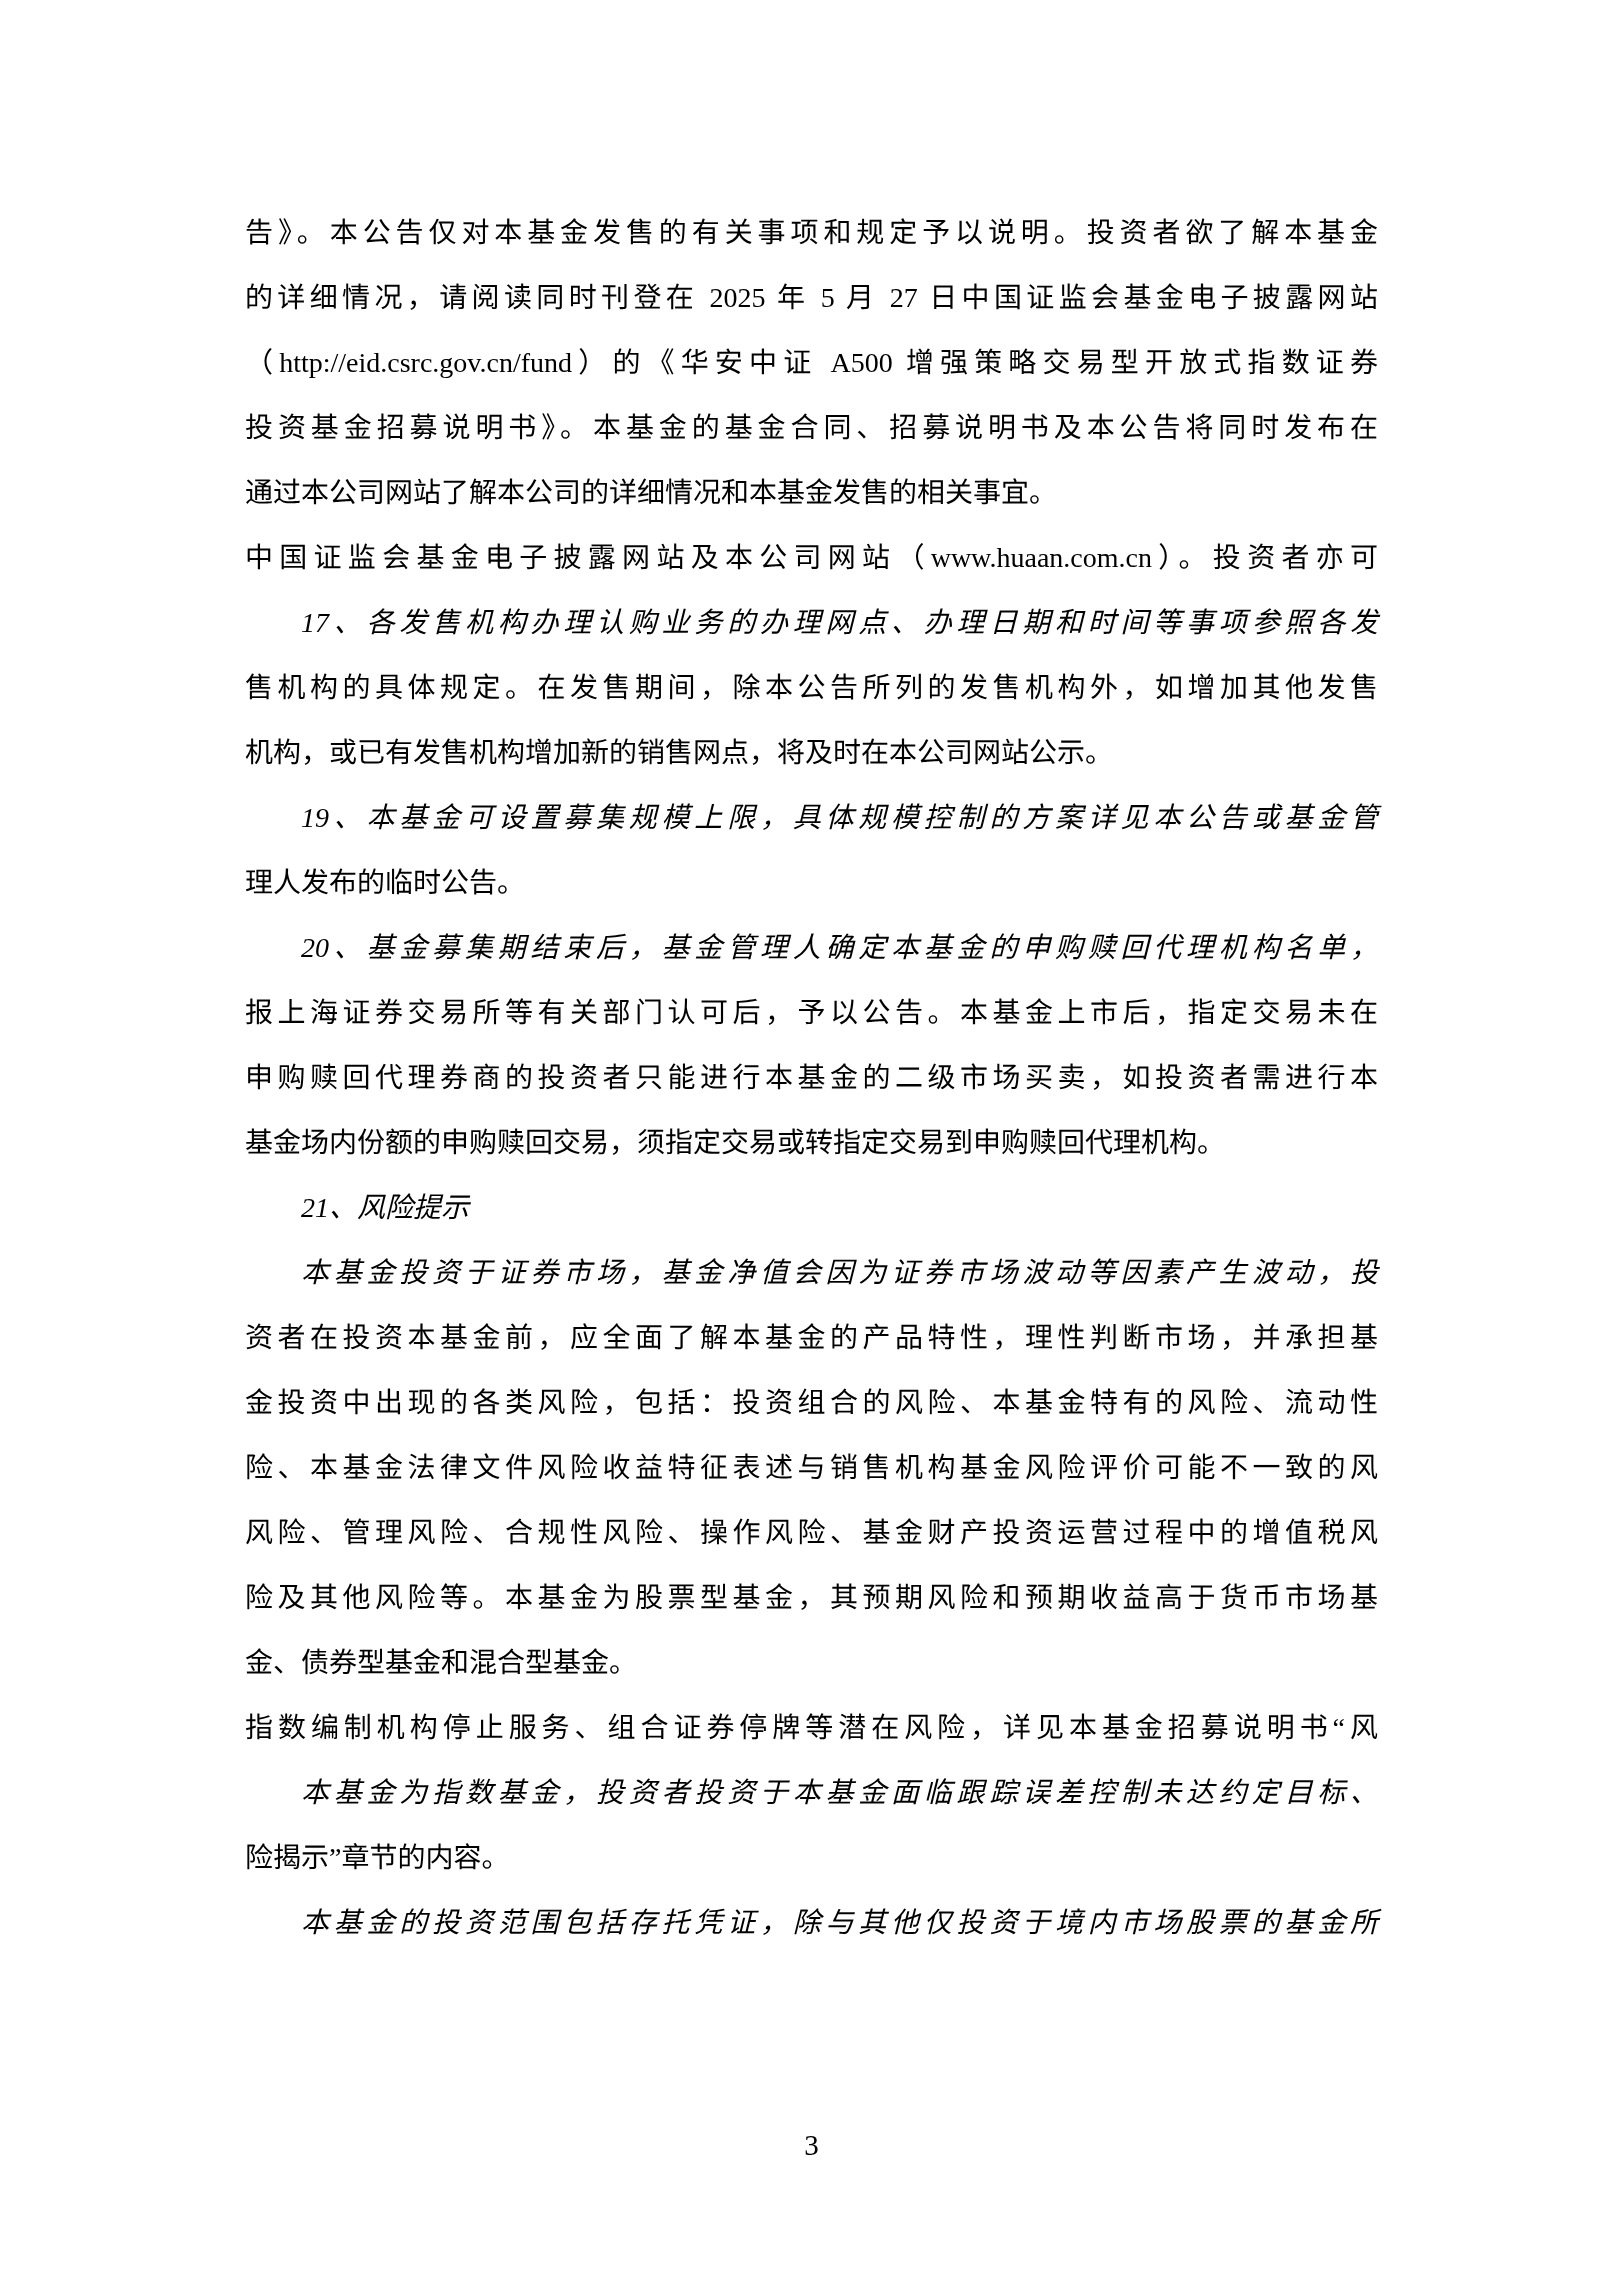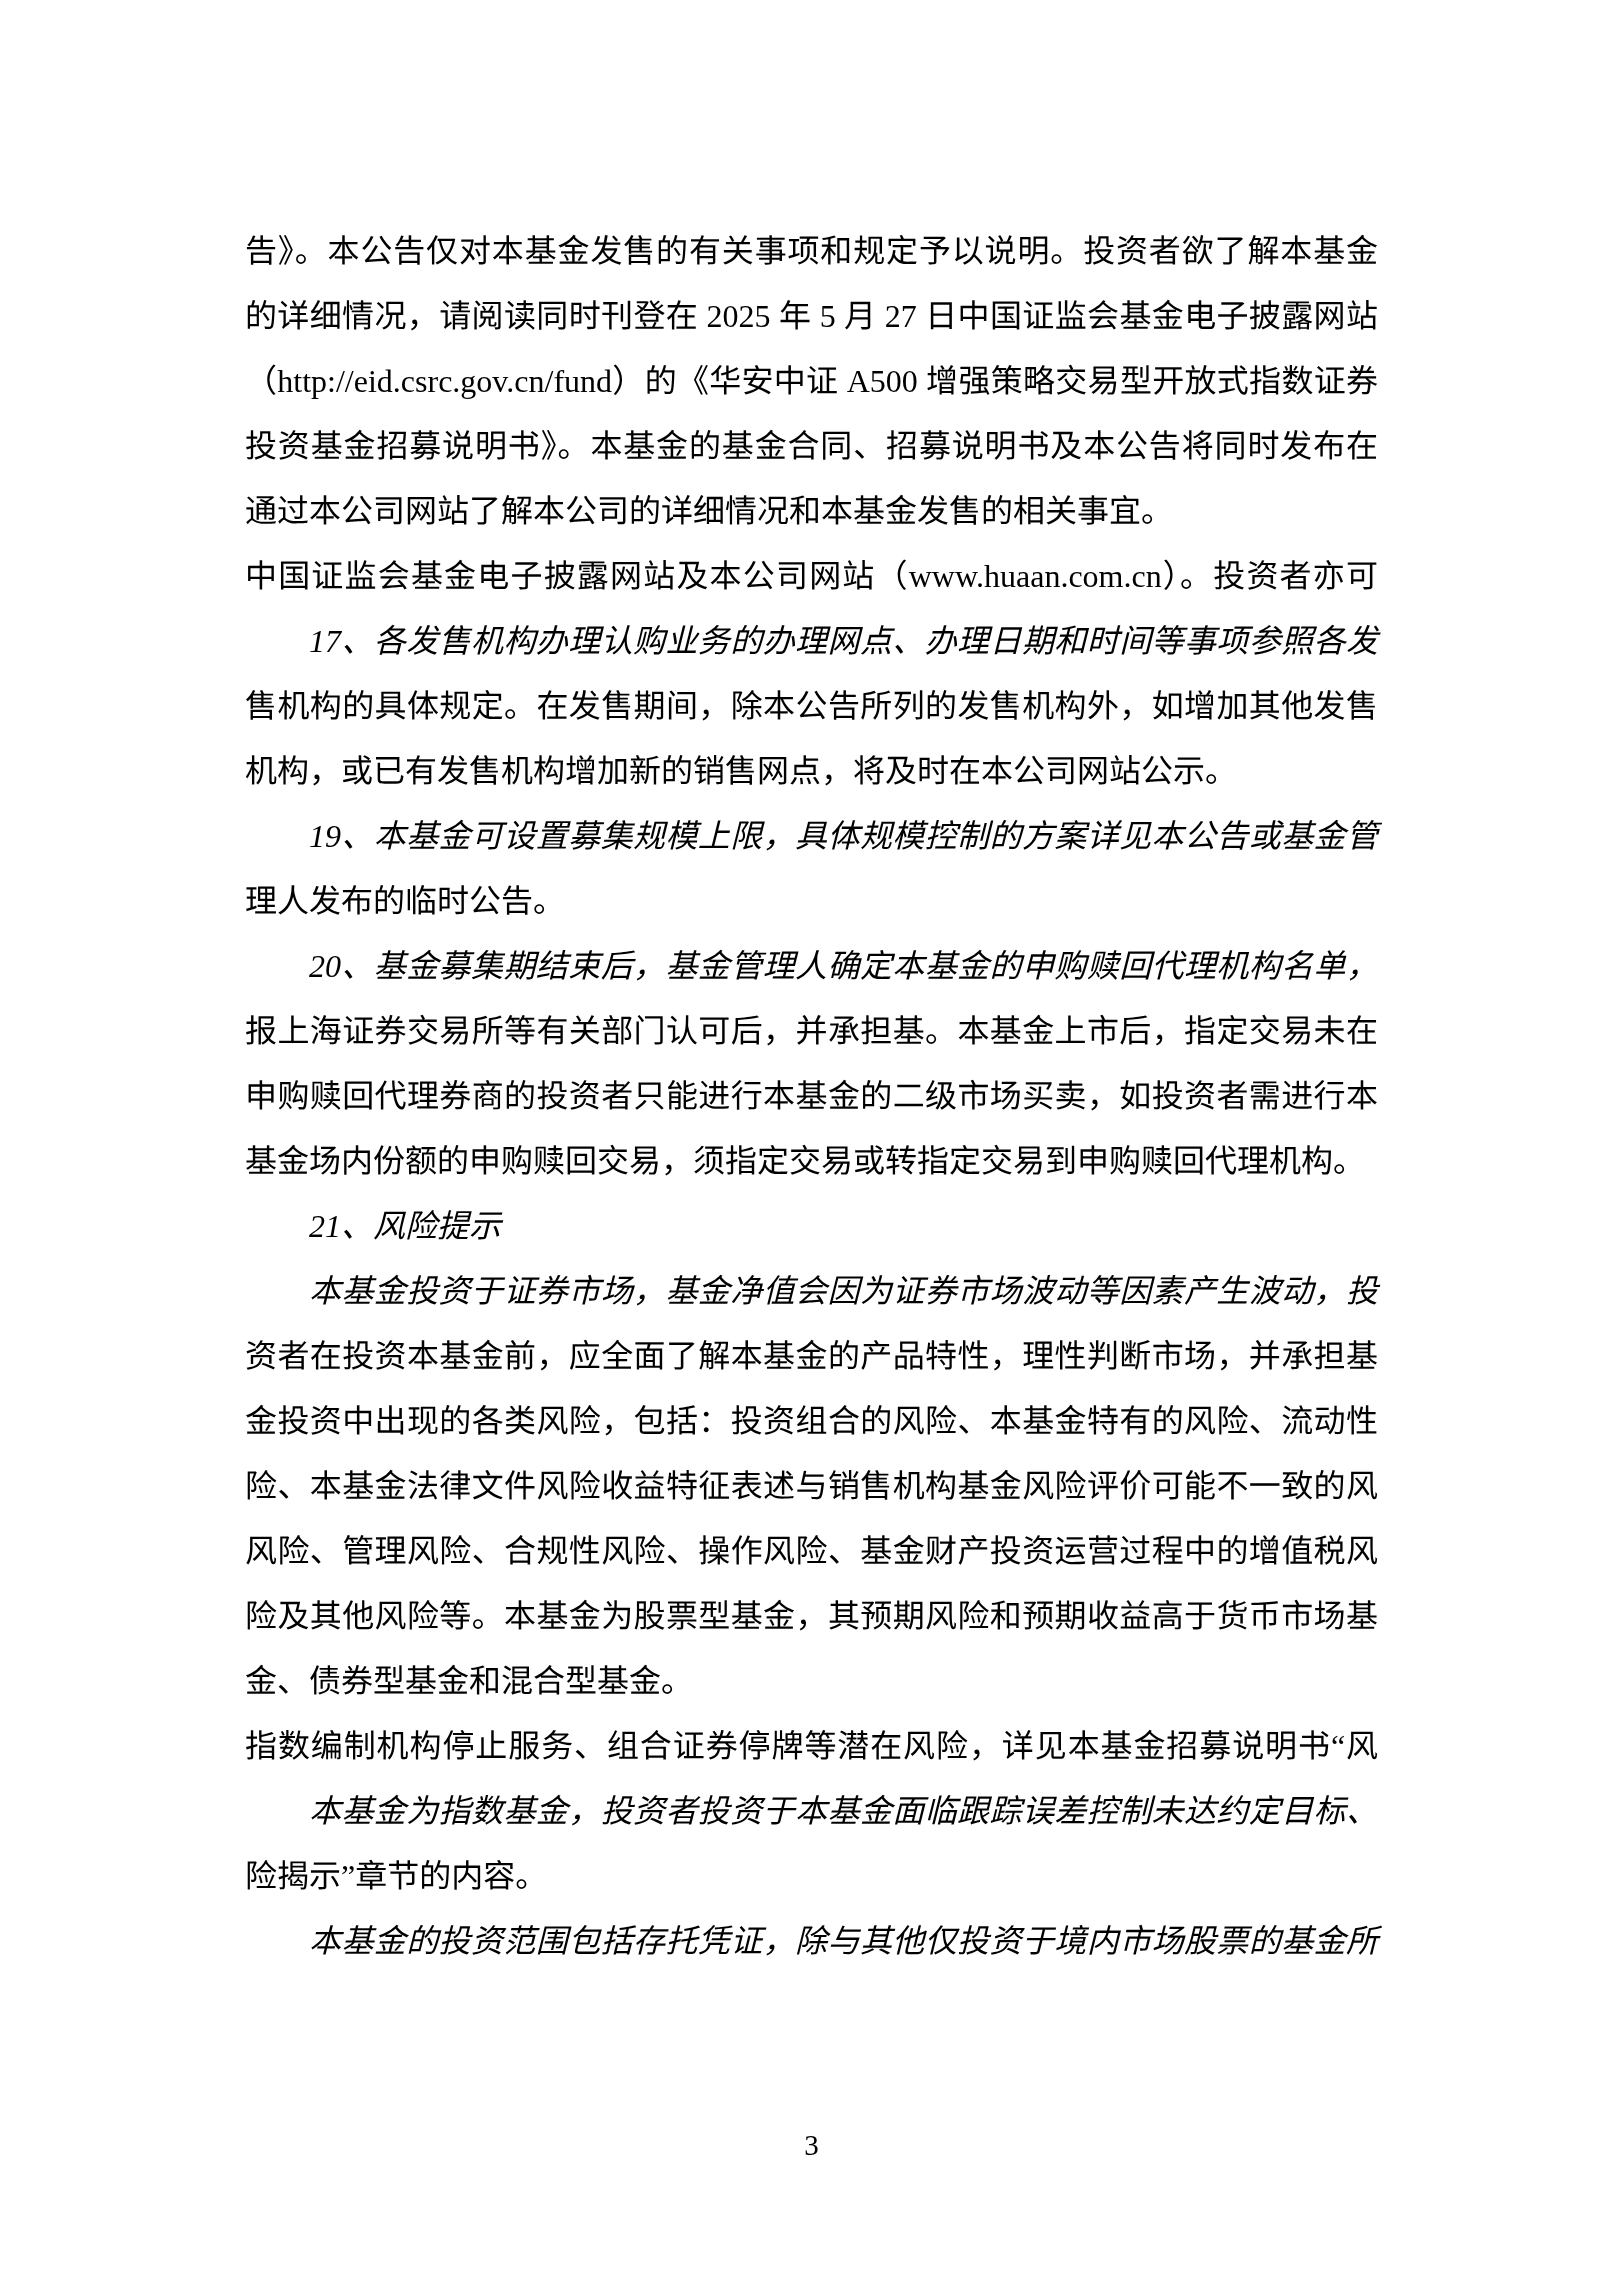--- a/index.html
+++ b/index.html
@@ -13,23 +13,23 @@
     width: 1623px;
     height: 2295px;
     background: #ffffff;
     color: #000000;
     font-family: "Liberation Serif", "DejaVu Serif", serif;
     overflow: hidden;
   }
   .text-block {
     position: absolute;
     left: 245px;
-    top: 219px;
+    top: 200px;
     width: 1133px;
-    font-size: 32px;
+    font-size: 28px;
     line-height: 65px;
     letter-spacing: 0;
   }
   .para {
     margin: 0;
     padding: 0;
   }
   
   .pline {
     text-align: justify;
@@ -74,21 +74,21 @@
         <div class="pline indent">17、各发售机构办理认购业务的办理网点、办理日期和时间等事项参照各发</div>
         <div class="pline">售机构的具体规定。在发售期间，除本公告所列的发售机构外，如增加其他发售</div>
         <div class="pline end">机构，或已有发售机构增加新的销售网点，将及时在本公司网站公示。</div>
       </div>
       <div class="para">
         <div class="pline indent">19、本基金可设置募集规模上限，具体规模控制的方案详见本公告或基金管</div>
         <div class="pline end">理人发布的临时公告。</div>
       </div>
       <div class="para">
         <div class="pline indent">20、基金募集期结束后，基金管理人确定本基金的申购赎回代理机构名单，</div>
-        <div class="pline">报上海证券交易所等有关部门认可后，并承担基。本基金上市后，指定交易未在</div>
+        <div class="pline">报上海证券交易所等有关部门认可后，予以公告。本基金上市后，指定交易未在</div>
         <div class="pline">申购赎回代理券商的投资者只能进行本基金的二级市场买卖，如投资者需进行本</div>
         <div class="pline end">基金场内份额的申购赎回交易，须指定交易或转指定交易到申购赎回代理机构。</div>
       </div>
       <div class="para">
         <div class="pline indent end">21、风险提示</div>
       </div>
       <div class="para">
         <div class="pline indent">本基金投资于证券市场，基金净值会因为证券市场波动等因素产生波动，投</div>
         <div class="pline">资者在投资本基金前，应全面了解本基金的产品特性，理性判断市场，并承担基</div>
         <div class="pline">金投资中出现的各类风险，包括：投资组合的风险、本基金特有的风险、流动性</div>

